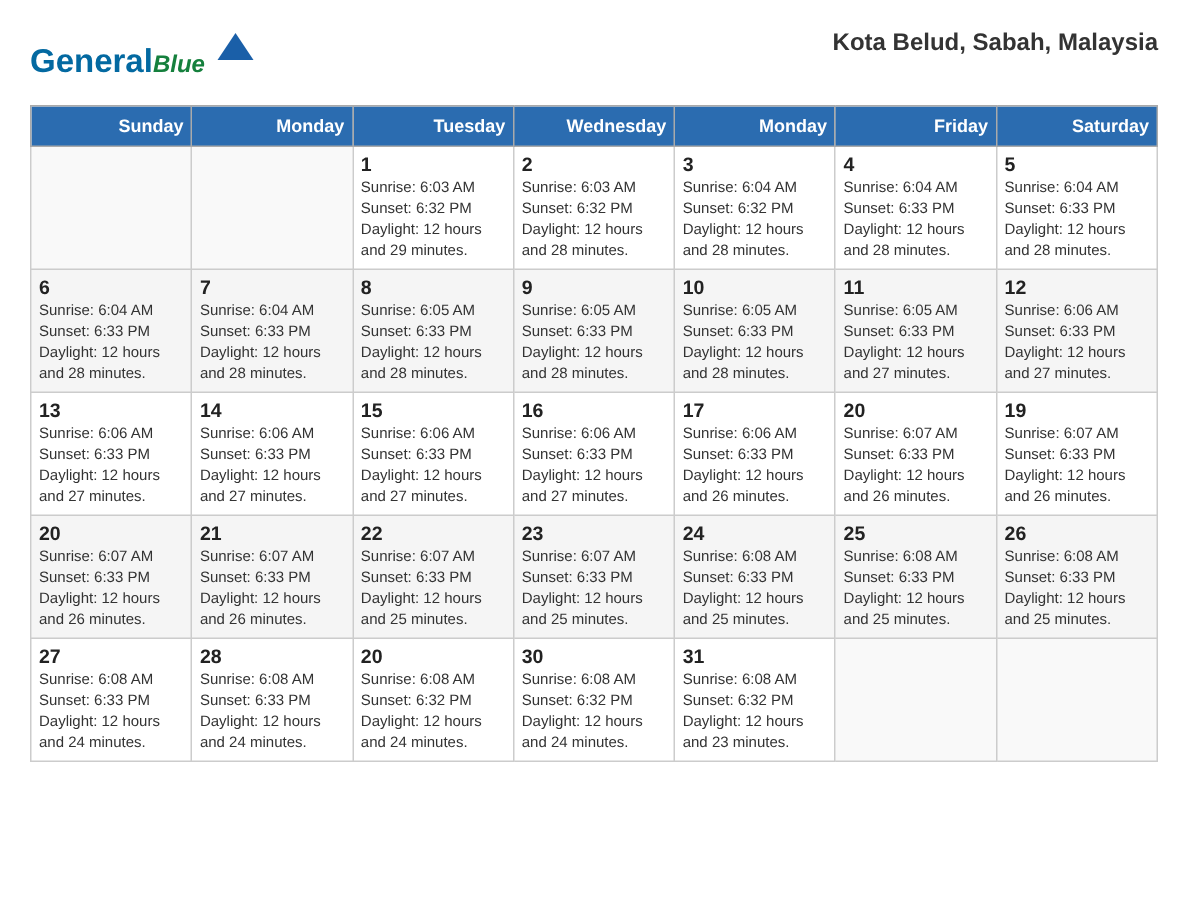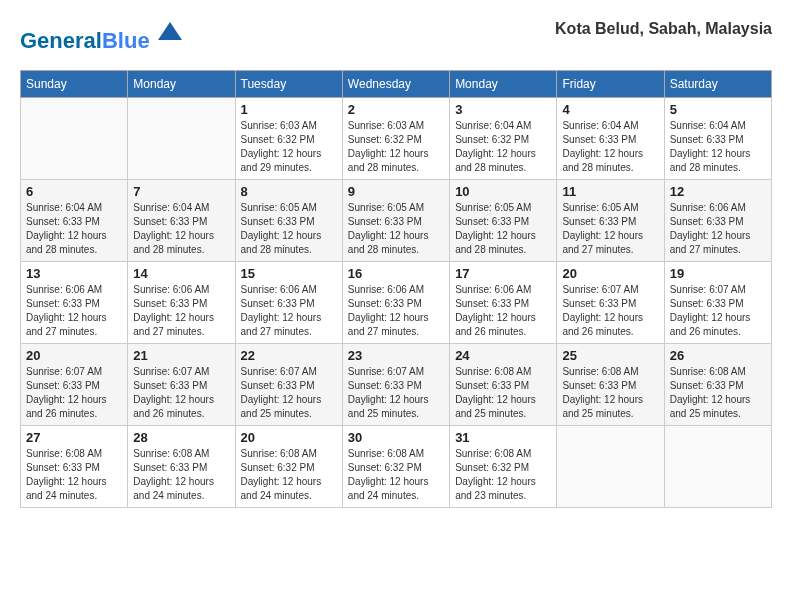--- a/index.html
+++ b/index.html
@@ -19,23 +19,24 @@
     .logo {
       display: flex;
       align-items: center;
     }
     .logo-text-general {
       font-size: 22px;
       font-weight: bold;
       color: #0369a1;
     }
     .logo-text-blue {
-      font-size: 22px;
-      font-weight: bold;
-      color: #3b82f6;
+      font-size: 16px;
+      font-weight: bold;
+      color: #15803d;
+      font-style: italic;
     }
     .logo-icon {
       width: 28px;
       height: 28px;
       margin-left: 2px;
     }
     .title-area {
       text-align: right;
     }
     .month-title {
@@ -50,24 +51,24 @@
       font-weight: bold;
     }
     table {
       width: 100%;
       border-collapse: collapse;
       font-size: 11px;
     }
     thead tr th {
       background-color: #2b6cb0;
       color: #fff;
-      text-align: left;
+      text-align: right;
       padding: 6px 5px;
       font-size: 12px;
-      font-weight: normal;
+      font-weight: bold;
       border: 1px solid #aaa;
     }
     tbody tr td {
       border: 1px solid #ccc;
       vertical-align: top;
       padding: 4px 5px;
       height: 80px;
       width: 107px;
       background: #fff;
     }

